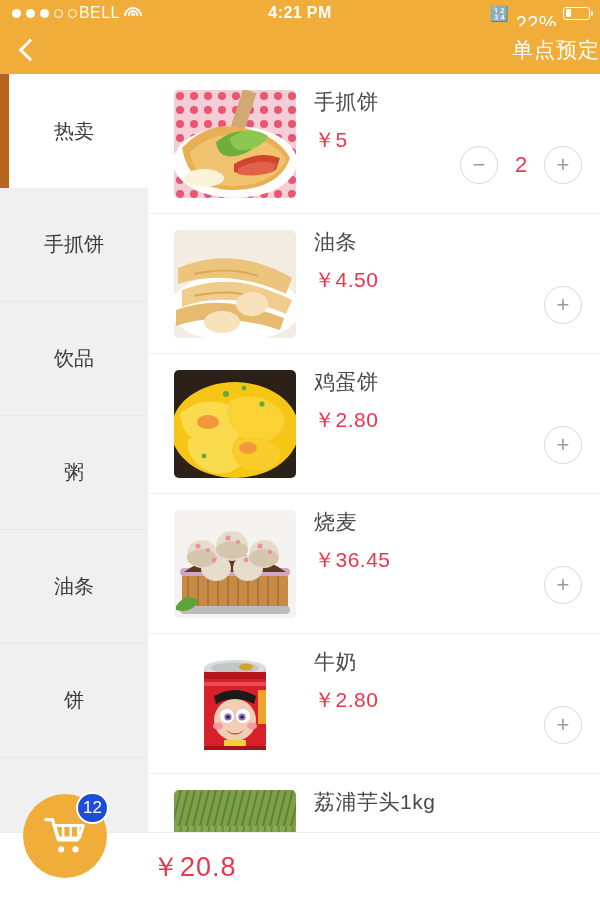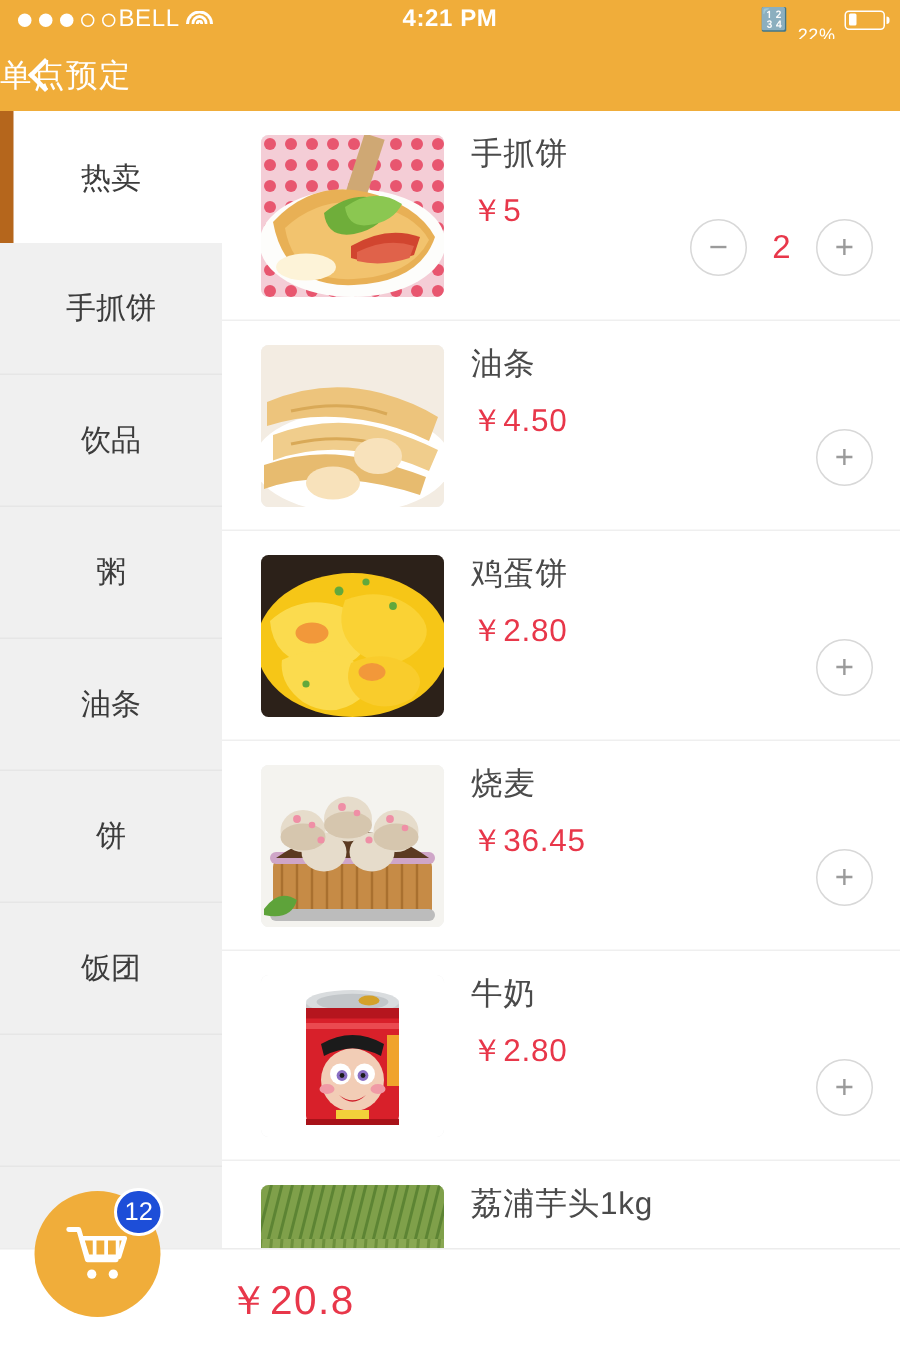--- a/index.html
+++ b/index.html
@@ -25,40 +25,40 @@
   .carrier{ font-size:16px; }
   .wifi{ width:18px;height:14px; position:relative; margin-left:2px;}
   .wifi i{ position:absolute; border:2px solid #fff; border-bottom:none;
     border-radius:50% 50% 0 0 / 100% 100% 0 0; left:50%; transform:translateX(-50%);}
   .wifi i:nth-child(1){ width:18px;height:9px; top:1px;}
   .wifi i:nth-child(2){ width:11px;height:6px; top:4px;}
   .wifi i:nth-child(3){ width:5px;height:3px; top:7px; border-width:2px;}
   .sb-center{ position:absolute; left:0; right:0; text-align:center; font-size:16px; font-weight:bold; }
   .sb-right{ margin-left:auto; display:flex; align-items:center; gap:6px; padding-right:10px; }
   .bt{ font-size:15px; line-height:1; }
-  .batt-pct{ font-size:12px;margin-top:20px; }
+  .batt-pct{ font-size:20px;margin-top:20px; }
   .battery{ width:27px;height:13px;border:1.6px solid #fff;border-radius:3px;position:relative; }
   .battery::after{ content:""; position:absolute; right:-4px; top:3.5px; width:2.5px;height:5px;
     background:#fff; border-radius:0 2px 2px 0;}
   .battery .fill{ position:absolute; left:1.5px; top:1.5px; bottom:1.5px; background:#fff; border-radius:1px; }
 
   
   .navbar{ height:48px; background:#F0AD3A; position:relative; display:flex; align-items:center; }
   .back{ width:54px; height:48px; display:flex; align-items:center; justify-content:center; }
   .chev{ width:16px;height:16px; border-left:3px solid #fff; border-bottom:3px solid #fff;
     transform:rotate(45deg); margin-left:5px;}
-  .nav-title{ position:absolute; left:0; right:0; text-align:left; color:#fff;
+  .nav-title{ position:absolute; left:0; right:0; text-align:right; color:#fff;
     font-size:21px; letter-spacing:1px; pointer-events:none;}
 
   
   .content{ position:absolute; top:74px; left:0; right:0; bottom:0; display:flex; }
 
   
   .sidebar{ width:148px; background:#f0f0f0; overflow:hidden; flex:none; }
-  .cat{ height:88px; display:flex; align-items:center; justify-content:center;
+  .cat{ height:114px; display:flex; align-items:center; justify-content:center;
     font-size:20px; color:#3c3c3c; position:relative; background:#f0f0f0;
     border-bottom:1px solid #e6e6e6;}
   .cat.active{ background:#ffffff; border-bottom:none; }
   .cat.active::before{ content:""; position:absolute; left:0; top:0; bottom:0; width:9px; background:#B5661C; }
 
   
   .list{ flex:1; background:#fff; position:relative; overflow:hidden; }
   .row{ height:140px; border-bottom:1px solid #efefef; position:relative; }
   .thumb{ position:absolute; left:26px; top:16px; width:122px; height:108px;
     border-radius:5px; overflow:hidden; background:#eee; }

